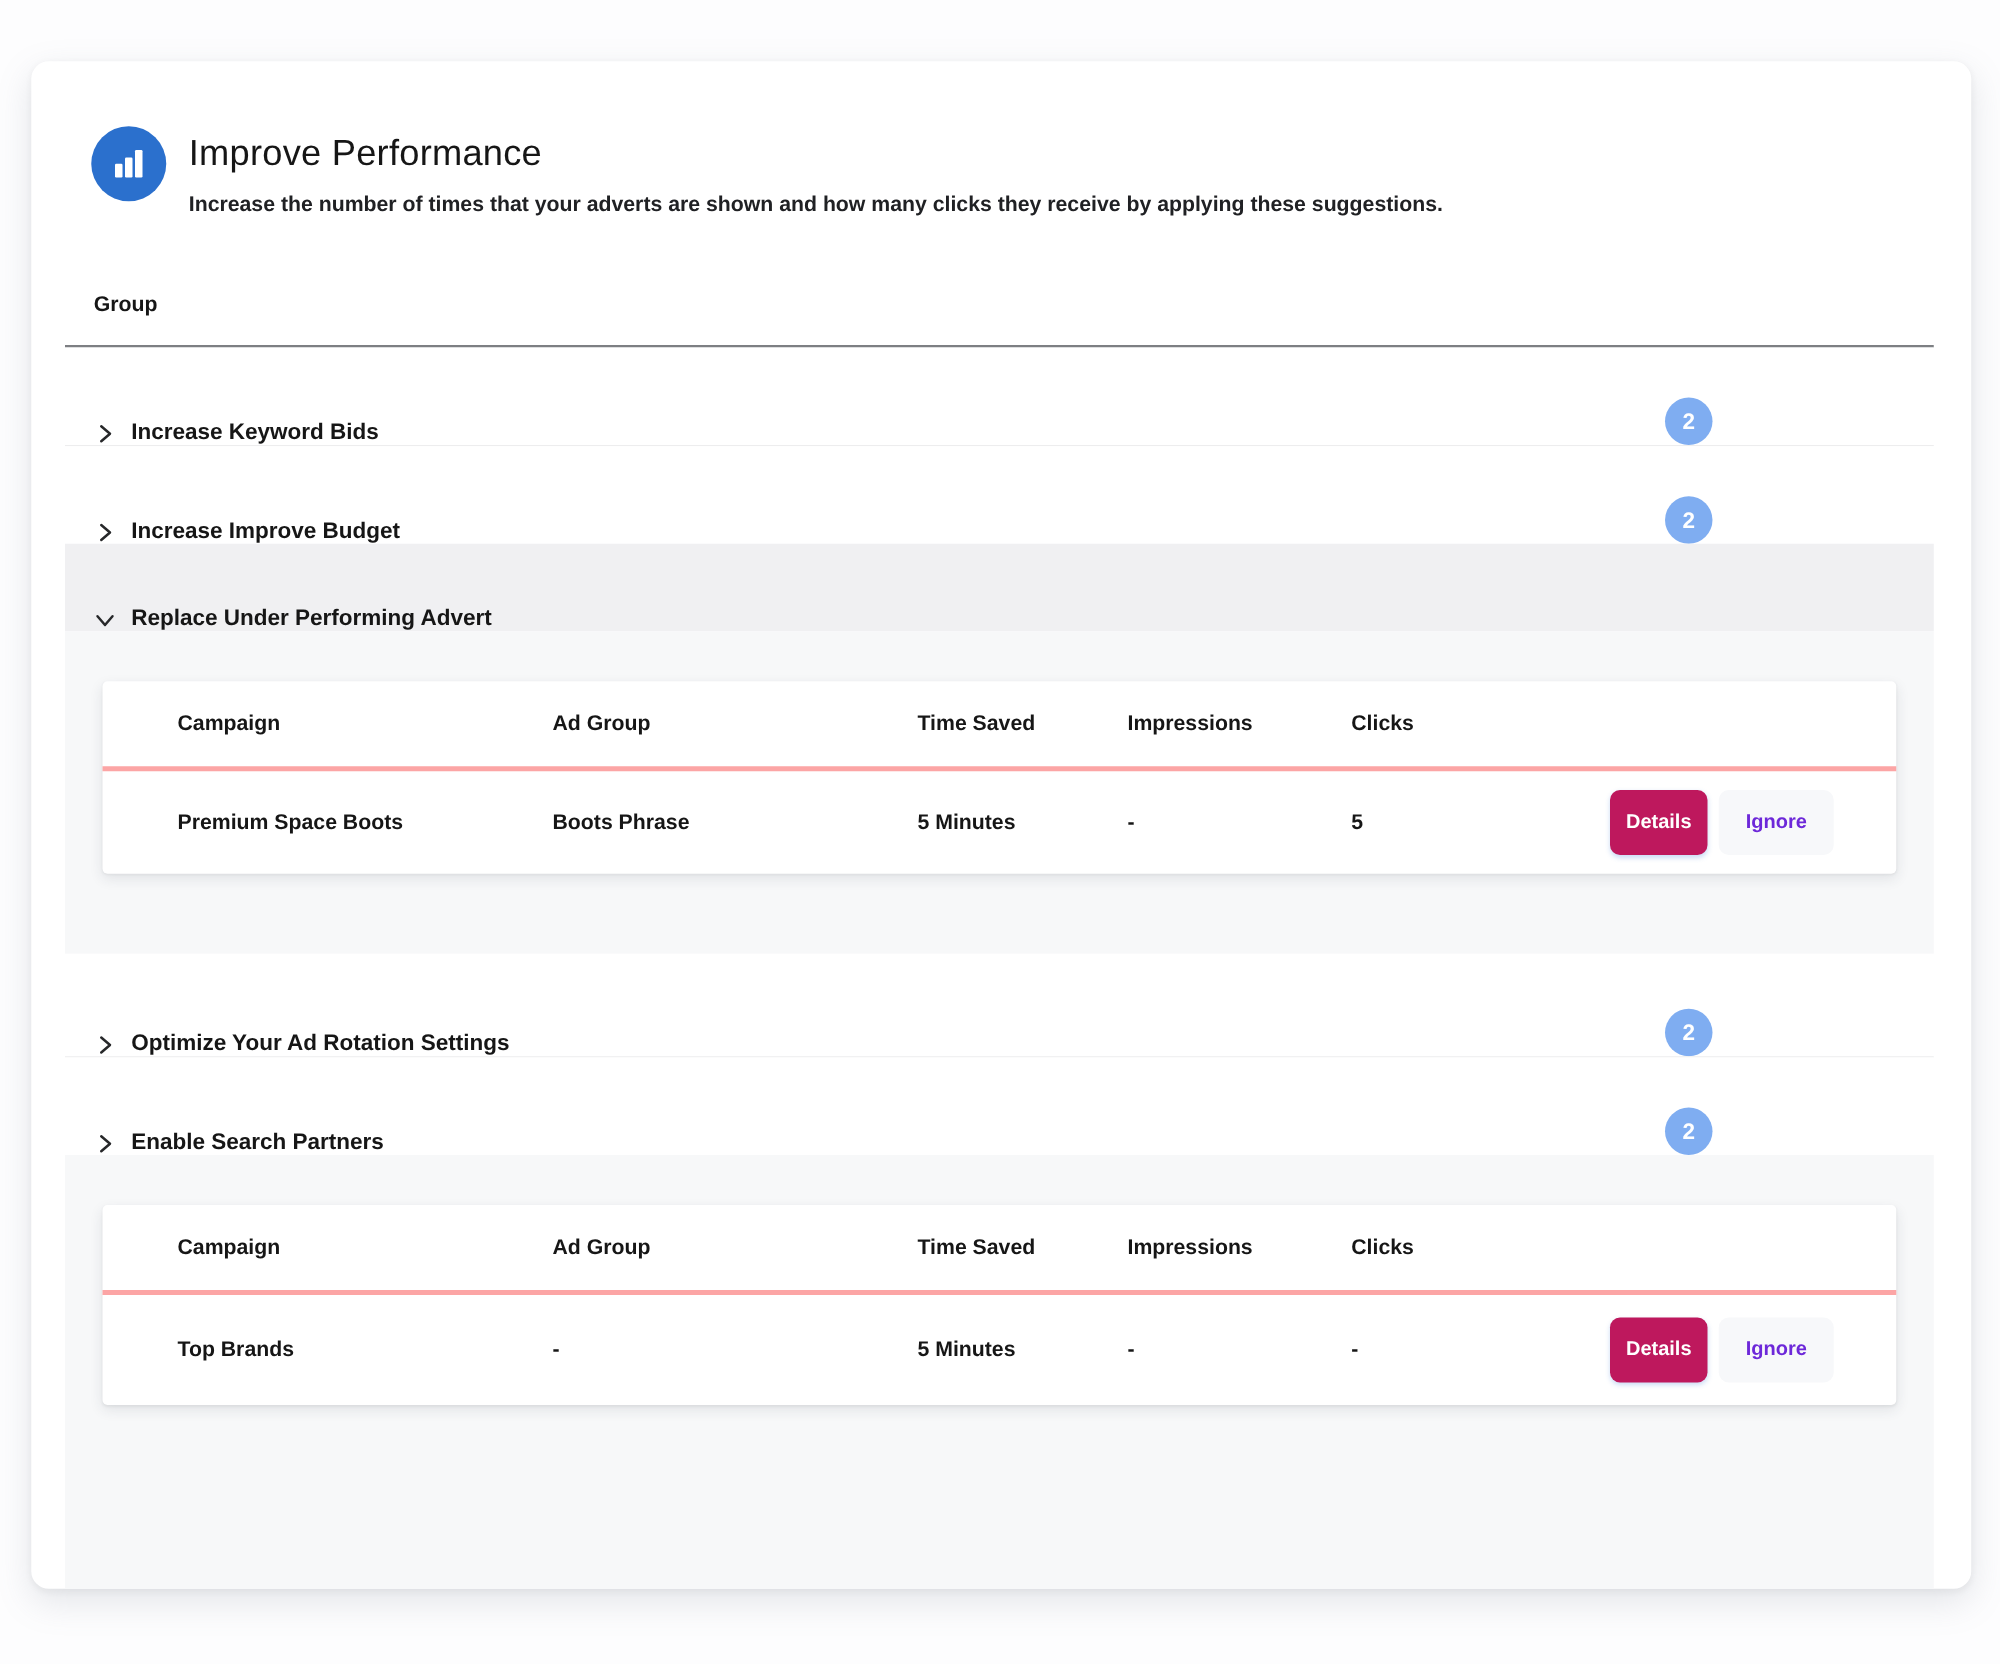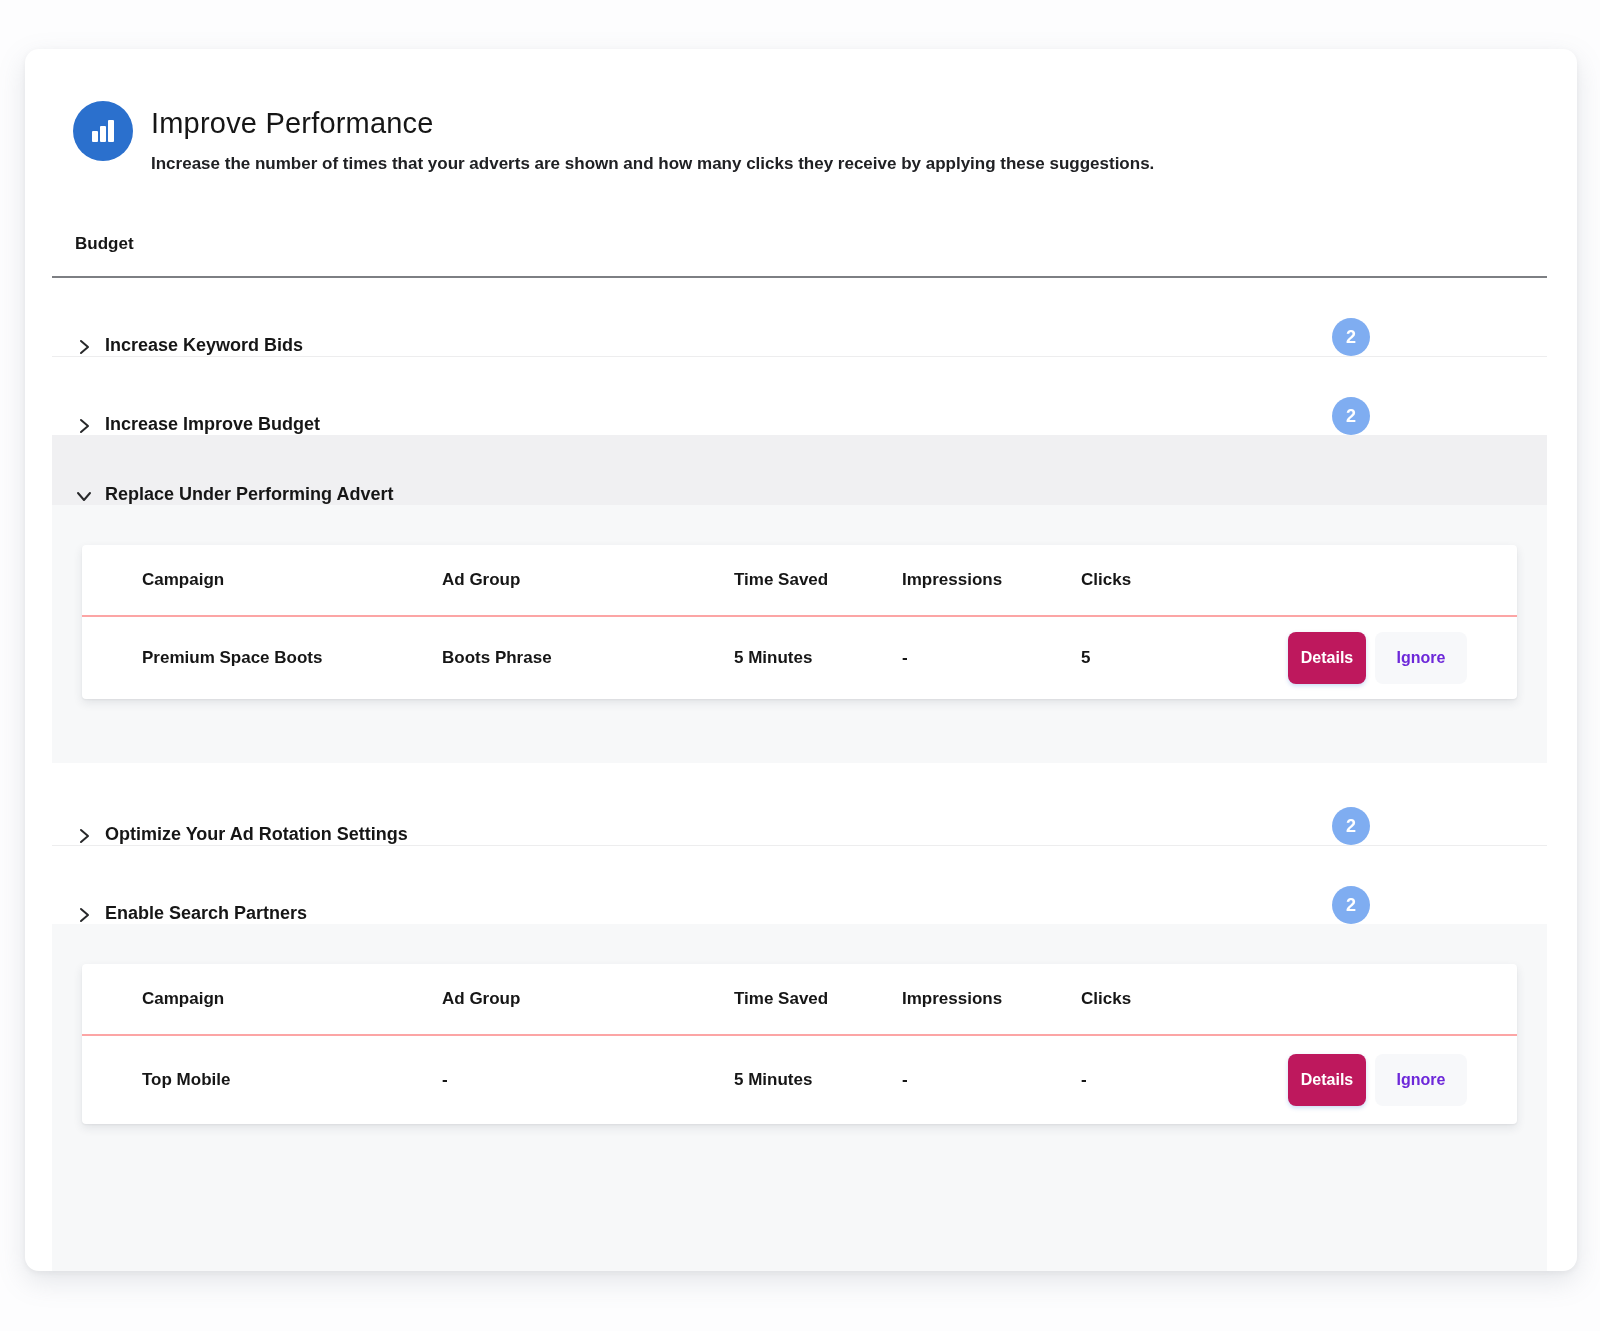--- a/index.html
+++ b/index.html
@@ -72,21 +72,21 @@
     background: #ffffff;
     border-radius: 4px;
     box-shadow: 0 4px 10px rgba(40,50,70,0.10), 0 1px 2px rgba(0,0,0,0.05);
   }
   .t-row {
     display: grid;
     grid-template-columns: 300px 292px 168px 179px 110px 1fr;
     align-items: center;
     padding-left: 60px; padding-right: 50px;
   }
-  .t-head { height: 72px; border-bottom: 2px solid #fca5a5; }
+  .t-head { height: 72px; border-bottom: 4px solid #fca5a5; }
   .t-data { height: 82px; }
   .t-data.tall { height: 88px; }
   .t-cell { font-size: 17px; font-weight: 700; color: #161616; }
   .actions { display: flex; justify-content: flex-end; align-items: center; gap: 9px; }
   .btn { height: 52px; border: none; border-radius: 8px; font-family: "Liberation Sans", sans-serif; font-size: 16px; font-weight: 700; cursor: pointer; }
   .btn-details { width: 78px; background: #be185d; color: #ffffff; box-shadow: 0 2px 4px rgba(53,116,216,0.25); }
   .btn-ignore { width: 92px; background: #f7f8fa; color: #6d28d9; }
 </style>
 </head>
 <body>
@@ -102,21 +102,21 @@
       </svg>
     </div>
     <div class="header-text">
       <h1 class="page-title">Improve Performance</h1>
       <p class="subtitle">Increase the number of times that your adverts are shown and how many clicks they receive by applying these suggestions.</p>
     </div>
   </div>
 
   <div class="list">
 
-    <div class="col-header">Budget</div>
+    <div class="col-header">Group</div>
     <div class="head-divider"></div>
 
     <div class="acc-row">
       <span class="chev">
         <svg width="16" height="16" viewBox="0 0 16 16">
             <polyline points="5,2 12,8 5,14" fill="none" stroke="#27282a" stroke-width="2" stroke-linecap="round" stroke-linejoin="round"></polyline>
           </svg>
       </span>
       <span class="row-label">Increase Keyword Bids</span>
       <span class="badge">2</span>
@@ -190,21 +190,21 @@
       <div class="card">
         <div class="t-row t-head">
           <span class="t-cell">Campaign</span>
           <span class="t-cell">Ad Group</span>
           <span class="t-cell">Time Saved</span>
           <span class="t-cell">Impressions</span>
           <span class="t-cell">Clicks</span>
           <span></span>
         </div>
         <div class="t-row t-data tall">
-          <span class="t-cell">Top Mobile</span>
+          <span class="t-cell">Top Brands</span>
           <span class="t-cell">-</span>
           <span class="t-cell">5 Minutes</span>
           <span class="t-cell">-</span>
           <span class="t-cell">-</span>
           <span class="actions">
             <button class="btn btn-details">Details</button>
             <button class="btn btn-ignore">Ignore</button>
           </span>
         </div>
       </div>

